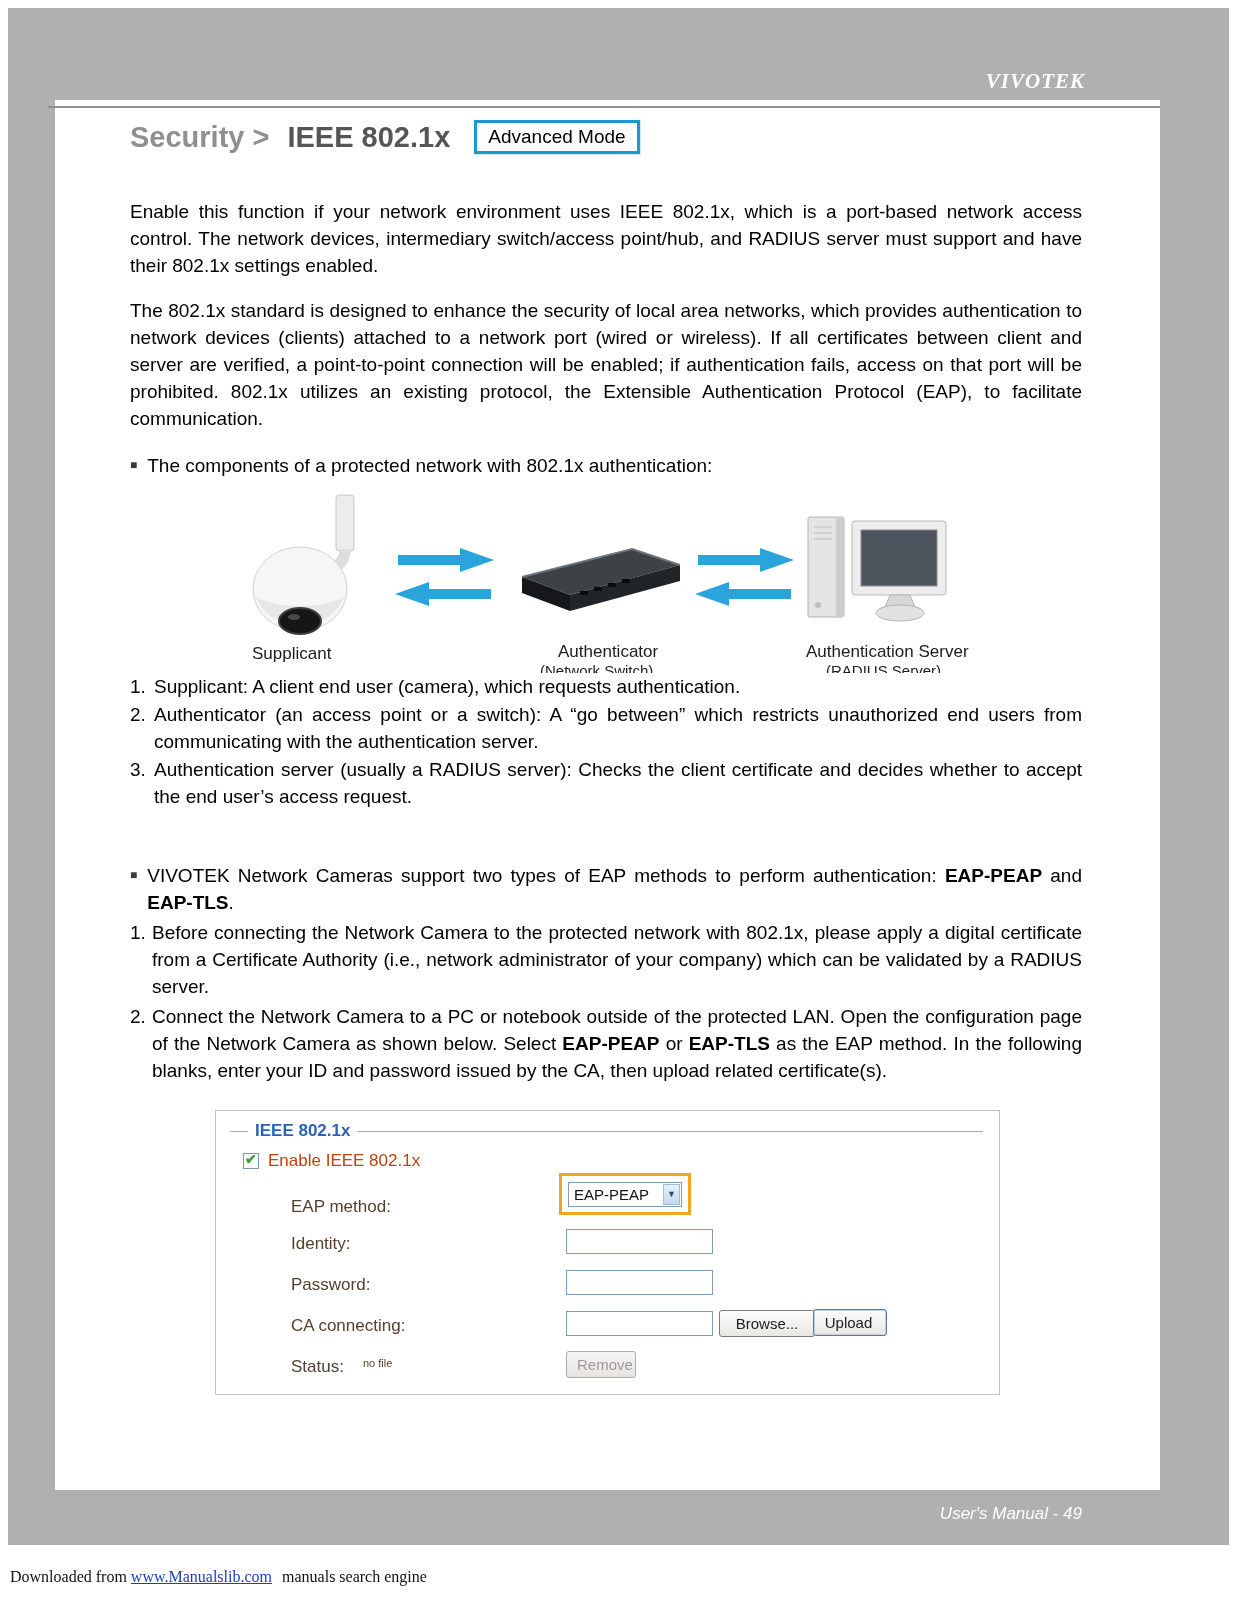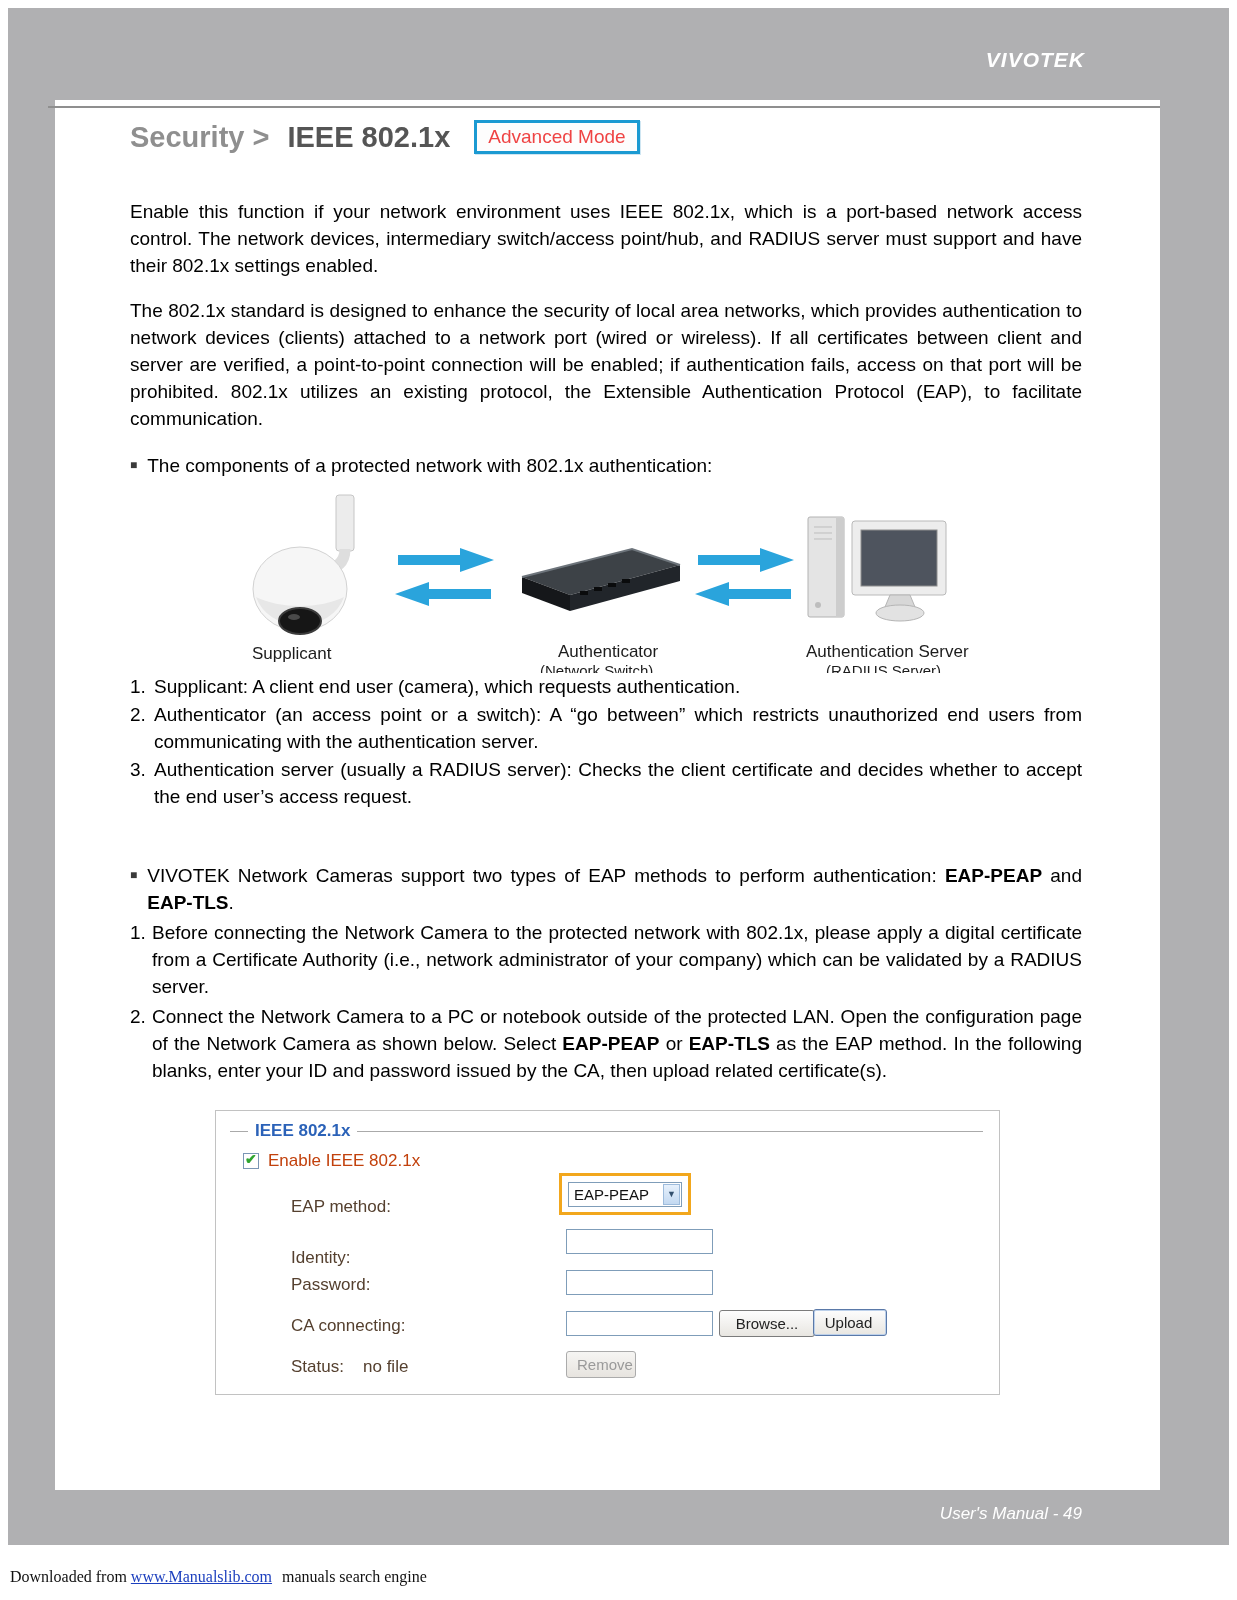--- a/index.html
+++ b/index.html
@@ -4,30 +4,30 @@
 <style>
   * { margin:0; padding:0; box-sizing:border-box; }
   html,body { background:#ffffff; }
   body {
     width:1237px; height:1600px; position:relative; overflow:hidden;
     font-family:"Liberation Sans", sans-serif; color:#000;
   }
   .frame { position:absolute; left:8px; top:8px; width:1221px; height:1537px; background:#b0b0b2; }
   .page-white { position:absolute; left:55px; top:100px; width:1105px; height:1390px; background:#ffffff; }
   .header-rule { position:absolute; left:48px; top:106px; width:1112px; height:2px; background:#8f8f8f; z-index:5; }
-  .brand { position:absolute; top:48px; right:152px; color:#ffffff; font-size:21px; font-weight:bold; font-style:italic; letter-spacing:1px; z-index:4; }
+  .brand { position:absolute; top:69px; right:152px; color:#ffffff; font-size:21px; font-weight:bold; font-style:italic; letter-spacing:1px; z-index:4;font-family:Liberation Serif, serif; }
   .manual-page { position:absolute; top:1504px; right:155px; color:#ffffff; font-size:17px; font-style:italic; z-index:4; }
 
   .content { position:absolute; left:130px; top:100px; width:952px; z-index:3; }
 
   
   .title-row { margin-top:20px; display:flex; align-items:center; }
   .title-section { font-size:29px; font-weight:bold; color:#8f8f8f; }
   .title-page { font-size:29px; font-weight:bold; color:#555555; margin-left:18px; }
-  .mode-badge { margin-left:24px; border:3px solid #1b9ad2; background:#fdfdfd; color:#ef4444;
+  .mode-badge { margin-left:24px; border:3px solid #1b9ad2; background:#fdfdfd; color:#000000;
     font-size:19px; padding:3px 11px; box-shadow:1px 1px 0 #cfe6f2; }
 
   
   .para { margin-top:18px; font-size:19px; line-height:27px; text-align:justify; }
   .para.first { margin-top:44px; }
   .bullet-row { margin-top:20px; display:flex; font-size:19px; line-height:27px; }
   .bullet-glyph { font-size:12px; color:#3a3a3a; margin-right:10px; line-height:27px; }
   .bullet-text { text-align:justify; flex:1; }
   .bold { font-weight:bold; }
 
@@ -81,21 +81,21 @@
   .select-btn { width:17px; height:21px; margin-right:1px; background:linear-gradient(#e7f1fc,#c3d9f1);
     border:1px solid #9ebcdc; display:flex; align-items:center; justify-content:center; font-size:9px; color:#33506e; }
 
   .btn { position:absolute; height:27px; border:1px solid #7b7b7b; border-radius:3px;
     background:linear-gradient(#fdfdfd,#e8e6e1); font-size:15px; color:#222; text-align:center;
     font-family:"Liberation Sans", sans-serif; padding:0 10px; cursor:pointer; }
   .btn-browse { left:503px; top:199px; width:96px; }
   .btn-upload { left:597px; top:198px; width:74px; border-color:#5a79a8; box-shadow:0 0 0 1px #bcd0ea inset;padding-left:7px; }
   .btn-remove { left:350px; top:240px; width:70px; color:#9a9a9a; border-color:#ababab;
     background:linear-gradient(#f6f5f3,#e7e4df); }
-  .status-value { position:absolute; left:147px; font-size:17px; color:#55402f; }
+  .status-value { position:absolute; left:147px; font-size:11px; color:#55402f; }
 
   .downloaded { position:absolute; left:10px; top:1568px; font-family:"Liberation Serif", serif; font-size:16px; color:#111; z-index:6; }
   .downloaded a { color:#1c3fbe; text-decoration:underline; }
   .downloaded .suffix { margin-left:6px; }
 </style>
 </head>
 <body>
 
 <div class="frame"></div>
 <div class="page-white"></div>
@@ -233,21 +233,21 @@
     </div>
 
     <div class="fld-label" style="top:86px;">EAP method:</div>
     <div class="eap-highlight">
       <div class="select-box">
         <span class="select-value">EAP-PEAP</span>
         <span class="select-btn">▼</span>
       </div>
     </div>
 
-    <div class="fld-label" style="top:137px;">Identity:</div>
+    <div class="fld-label" style="top:123px;">Identity:</div>
     <input class="txt-input" style="top: 118px;" type="text">
 
     <div class="fld-label" style="top:164px;">Password:</div>
     <input class="txt-input" style="top: 159px;" type="text">
 
     <div class="fld-label" style="top:205px;">CA connecting:</div>
     <input class="txt-input" style="top: 200px;" type="text">
     <button class="btn btn-browse">Browse...</button>
     <button class="btn btn-upload">Upload</button>
 

